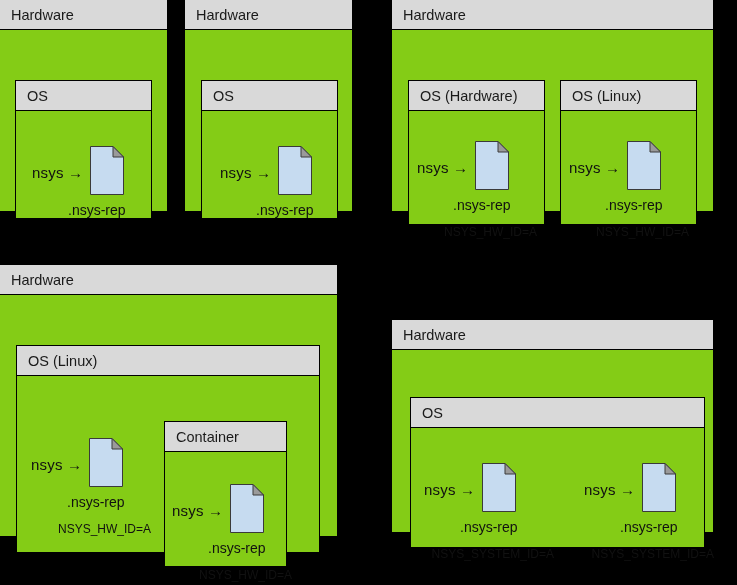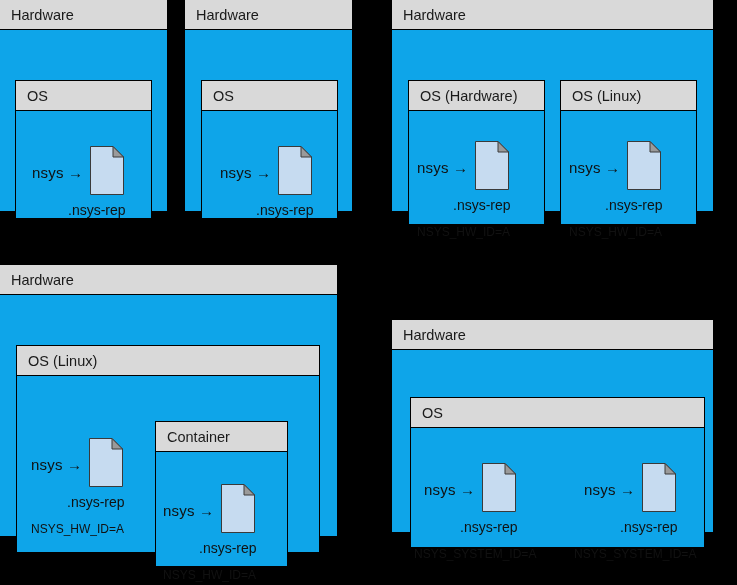--- a/index.html
+++ b/index.html
@@ -11,21 +11,21 @@
     width: 737px;
     height: 585px;
     position: relative;
     overflow: hidden;
     font-family: "Liberation Sans", sans-serif;
   }
 
   
   .box {
     position: absolute;
-    background: #0ea5e9;
+    background: #84cc16;
     border: 1px solid #000000;
     box-sizing: border-box;
   }
   .box > .box-header {
     background: #d9d9d9;
     border-bottom: 1px solid #000000;
     box-sizing: border-box;
     height: 30px;
     line-height: 30px;
     padding-left: 11px;
@@ -76,21 +76,21 @@
     width: 100%;
     font-size: 14px;
     color: #111111;
     white-space: nowrap;
   }
   .env-var {
     position: absolute;
     left: 0;
     top: 84px;
     width: 120px;
-    text-align: left;
+    text-align: right;
     font-size: 12px;
     color: #111111;
     white-space: nowrap;
   }
 
   
   #panel-1 { left: 0px;  top: 0px;   width: 167px; height: 211px; }
   #panel-1 > .box-header { width: 167px; }
   #os-1 { left: 15px; top: 50px; width: 137px; height: 139px; }
   #os-1 .nsys-group { left: 16px; top: 35px; }
@@ -103,21 +103,21 @@
   
   #panel-3 { left: 392px; top: 0px; width: 321px; height: 211px; }
   #os-3a { left: 16px; top: 50px; width: 137px; height: 145px; }
   #os-3b { left: 168px; top: 50px; width: 137px; height: 145px; }
   #os-3a .nsys-group, #os-3b .nsys-group { left: 8px; top: 30px; }
 
   
   #panel-4 { left: 0px; top: 265px; width: 337px; height: 271px; }
   #os-4  { left: 16px; top: 50px; width: 304px; height: 208px; }
   #ng-4a { left: 14px; top: 62px; }
-  #container-4 { left: 138px; top: 45px; width: 133px; height: 146px; }
+  #container-4 { left: 147px; top: 45px; width: 123px; height: 146px; }
   #container-4 .nsys-group { left: 7px; top: 32px; }
 
   
   #panel-5 { left: 392px; top: 320px; width: 321px; height: 212px; }
   #os-5 { left: 18px; top: 47px; width: 295px; height: 151px; }
   #ng-5a { left: 13px; top: 35px; }
   #ng-5b { left: 173px; top: 35px; }
   #os-5 .env-var { width: 140px; left: -10px; }
 </style>
 </head>

